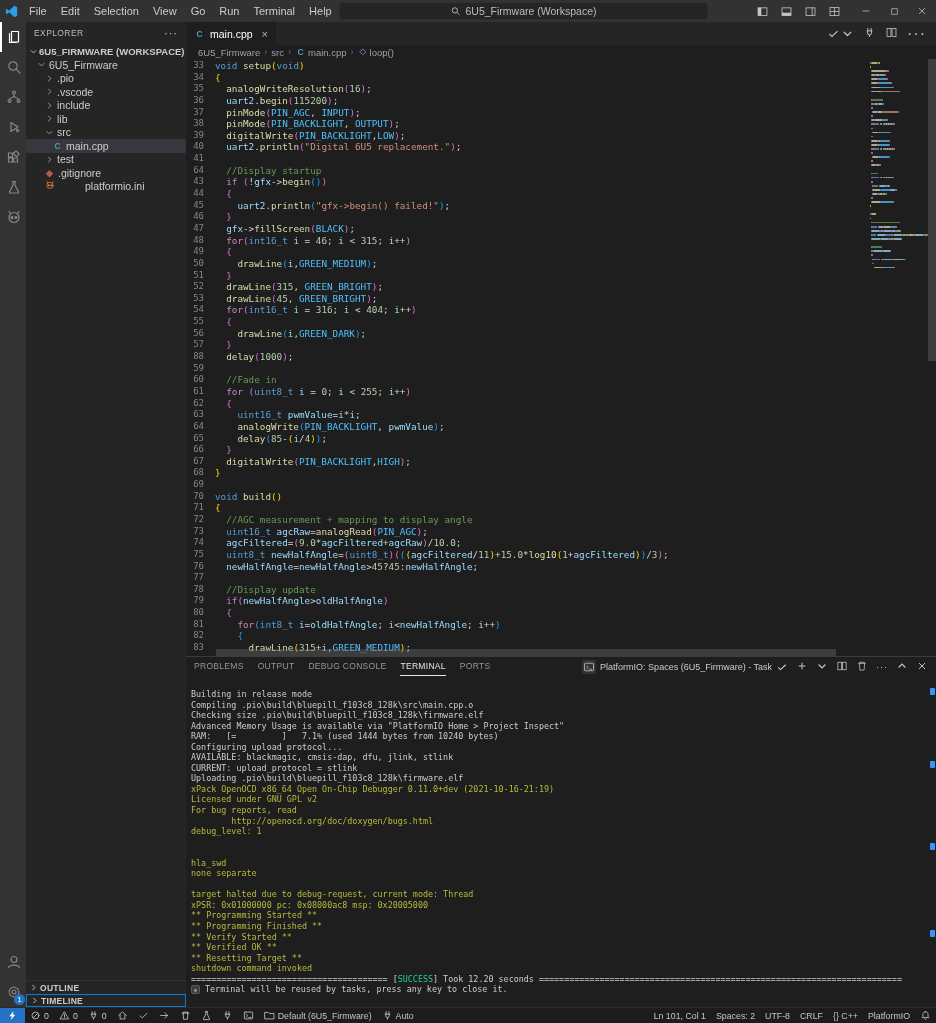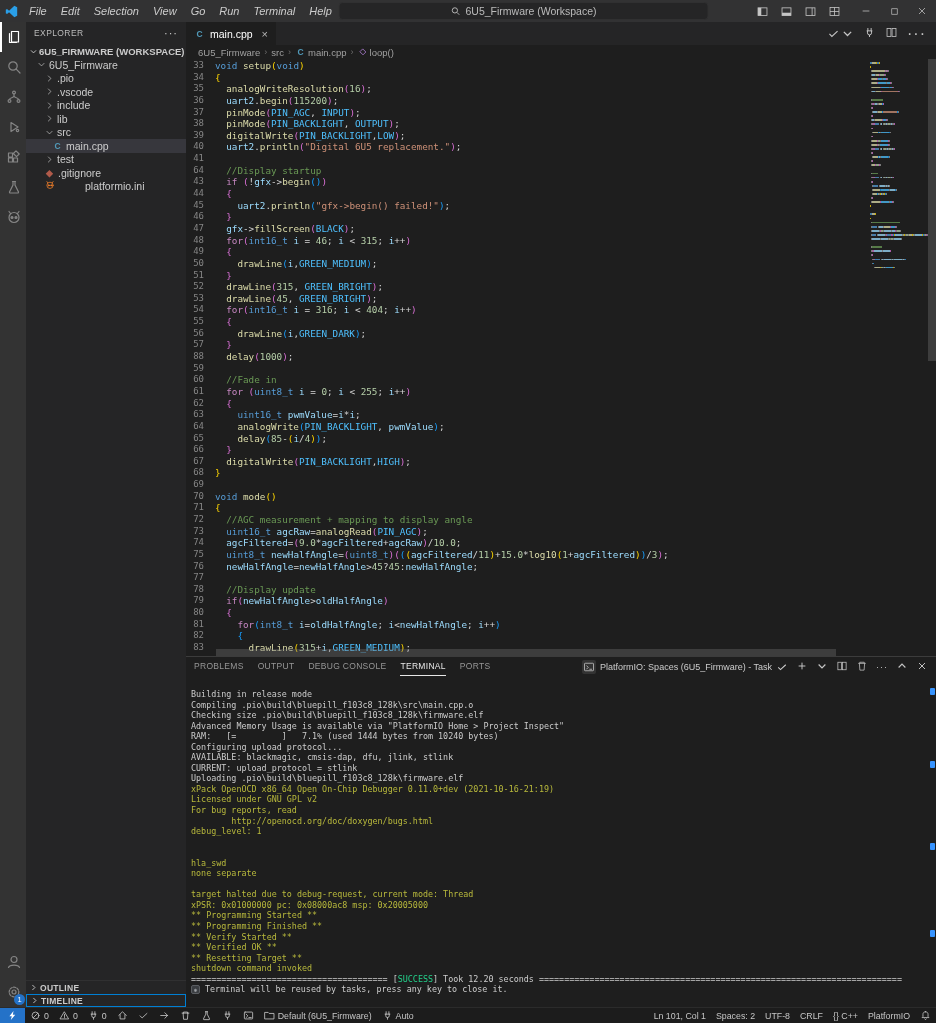--- a/index.html
+++ b/index.html
@@ -116,21 +116,21 @@
 <body>
 
 <div class="app">
 
   <div class="titlebar">
     <div class="vslogo">
       <svg viewBox="0 0 16 16" width="13" height="13">
           <path fill="#2a9fe8" d="M11.5 1L5 7 2.5 5 1 5.8v4.4L2.5 11 5 9l6.5 6L15 13.3V2.7L11.5 1z"></path>
         </svg>
     </div>
-    <div id="menubar" style="display: flex; font-style: italic;">
+    <div id="menubar" style="display: flex;">
         <span class="menu-item">File</span>
         <span class="menu-item">Edit</span>
         <span class="menu-item">Selection</span>
         <span class="menu-item">View</span>
         <span class="menu-item">Go</span>
         <span class="menu-item">Run</span>
         <span class="menu-item">Terminal</span>
         <span class="menu-item">Help</span>
       </div>
     <div class="nav-arrows">
@@ -444,21 +444,21 @@
             <div class="cl"><span class="ln">60</span><span class="ct"><span class="s-pl">  </span><span class="s-cm">//Fade in</span></span></div>
             <div class="cl"><span class="ln">61</span><span class="ct"><span class="s-pl">  </span><span class="s-kc">for </span><span class="s-b2">(</span><span class="s-kt">uint8_t</span><span class="s-pl"> </span><span class="s-va">i</span><span class="s-pl"> = </span><span class="s-nu">0</span><span class="s-pl">; </span><span class="s-va">i</span><span class="s-pl"> &lt; </span><span class="s-nu">255</span><span class="s-pl">; </span><span class="s-va">i</span><span class="s-pl">++</span><span class="s-b2">)</span></span></div>
             <div class="cl"><span class="ln">62</span><span class="ct"><span class="s-pl">  </span><span class="s-b2">{</span></span></div>
             <div class="cl"><span class="ln">63</span><span class="ct"><span class="s-pl">    </span><span class="s-kt">uint16_t</span><span class="s-pl"> </span><span class="s-va">pwmValue</span><span class="s-pl">=</span><span class="s-va">i</span><span class="s-pl">*</span><span class="s-va">i</span><span class="s-pl">;</span></span></div>
             <div class="cl"><span class="ln">64</span><span class="ct"><span class="s-pl">    </span><span class="s-fn">analogWrite</span><span class="s-b3">(</span><span class="s-co">PIN_BACKLIGHT</span><span class="s-pl">, </span><span class="s-va">pwmValue</span><span class="s-b3">)</span><span class="s-pl">;</span></span></div>
             <div class="cl"><span class="ln">65</span><span class="ct"><span class="s-pl">    </span><span class="s-fn">delay</span><span class="s-b3">(</span><span class="s-nu">85</span><span class="s-pl">-</span><span class="s-b1">(</span><span class="s-va">i</span><span class="s-pl">/</span><span class="s-nu">4</span><span class="s-b1">)</span><span class="s-b3">)</span><span class="s-pl">;</span></span></div>
             <div class="cl"><span class="ln">66</span><span class="ct"><span class="s-pl">  </span><span class="s-b2">}</span></span></div>
             <div class="cl"><span class="ln">67</span><span class="ct"><span class="s-pl">  </span><span class="s-fn">digitalWrite</span><span class="s-b2">(</span><span class="s-co">PIN_BACKLIGHT</span><span class="s-pl">,</span><span class="s-co">HIGH</span><span class="s-b2">)</span><span class="s-pl">;</span></span></div>
             <div class="cl"><span class="ln">68</span><span class="ct"><span class="s-b1">}</span></span></div>
             <div class="cl"><span class="ln">69</span><span class="ct"></span></div>
-            <div class="cl"><span class="ln">70</span><span class="ct"><span class="s-kt">void </span><span class="s-fn">mode</span><span class="s-b1">()</span></span></div>
+            <div class="cl"><span class="ln">70</span><span class="ct"><span class="s-kt">void </span><span class="s-fn">build</span><span class="s-b1">()</span></span></div>
             <div class="cl"><span class="ln">71</span><span class="ct"><span class="s-b1">{</span></span></div>
             <div class="cl"><span class="ln">72</span><span class="ct"><span class="s-pl">  </span><span class="s-cm">//AGC measurement + mapping to display angle</span></span></div>
             <div class="cl"><span class="ln">73</span><span class="ct"><span class="s-pl">  </span><span class="s-kt">uint16_t</span><span class="s-pl"> </span><span class="s-va">agcRaw</span><span class="s-pl">=</span><span class="s-fn">analogRead</span><span class="s-b2">(</span><span class="s-co">PIN_AGC</span><span class="s-b2">)</span><span class="s-pl">;</span></span></div>
             <div class="cl"><span class="ln">74</span><span class="ct"><span class="s-pl">  </span><span class="s-va">agcFiltered</span><span class="s-pl">=</span><span class="s-b2">(</span><span class="s-nu">9.0</span><span class="s-pl">*</span><span class="s-va">agcFiltered</span><span class="s-pl">+</span><span class="s-va">agcRaw</span><span class="s-b2">)</span><span class="s-pl">/</span><span class="s-nu">10.0</span><span class="s-pl">;</span></span></div>
             <div class="cl"><span class="ln">75</span><span class="ct"><span class="s-pl">  </span><span class="s-kt">uint8_t</span><span class="s-pl"> </span><span class="s-va">newHalfAngle</span><span class="s-pl">=</span><span class="s-b2">(</span><span class="s-kt">uint8_t</span><span class="s-b2">)</span><span class="s-b2">(</span><span class="s-b3">(</span><span class="s-b1">(</span><span class="s-va">agcFiltered</span><span class="s-pl">/</span><span class="s-nu">11</span><span class="s-b1">)</span><span class="s-pl">+</span><span class="s-nu">15.0</span><span class="s-pl">*</span><span class="s-fn">log10</span><span class="s-b1">(</span><span class="s-nu">1</span><span class="s-pl">+</span><span class="s-va">agcFiltered</span><span class="s-b1">)</span><span class="s-b3">)</span><span class="s-pl">/</span><span class="s-nu">3</span><span class="s-b2">)</span><span class="s-pl">;</span></span></div>
             <div class="cl"><span class="ln">76</span><span class="ct"><span class="s-pl">  </span><span class="s-va">newHalfAngle</span><span class="s-pl">=</span><span class="s-va">newHalfAngle</span><span class="s-pl">&gt;</span><span class="s-nu">45</span><span class="s-pl">?</span><span class="s-nu">45</span><span class="s-pl">:</span><span class="s-va">newHalfAngle</span><span class="s-pl">;</span></span></div>
             <div class="cl"><span class="ln">77</span><span class="ct"></span></div>
             <div class="cl"><span class="ln">78</span><span class="ct"><span class="s-pl">  </span><span class="s-cm">//Display update</span></span></div>
             <div class="cl"><span class="ln">79</span><span class="ct"><span class="s-pl">  </span><span class="s-kc">if</span><span class="s-b2">(</span><span class="s-va">newHalfAngle</span><span class="s-pl">&gt;</span><span class="s-va">oldHalfAngle</span><span class="s-b2">)</span></span></div>
             <div class="cl"><span class="ln">80</span><span class="ct"><span class="s-pl">  </span><span class="s-b2">{</span></span></div>

